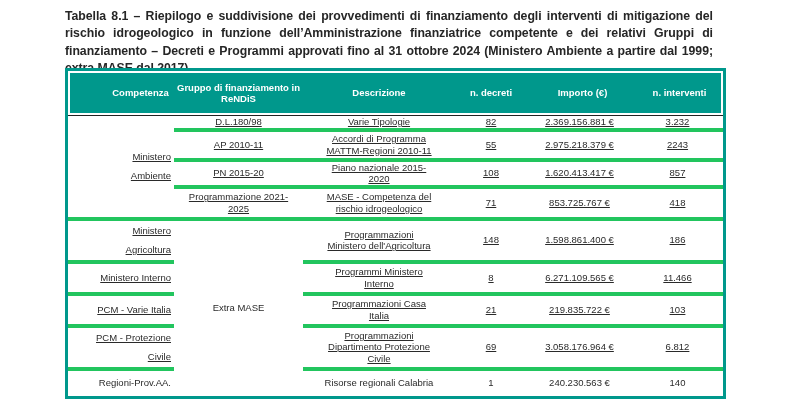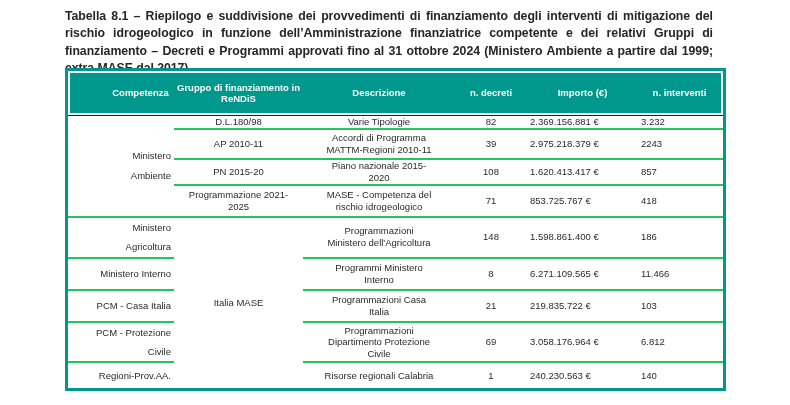--- a/index.html
+++ b/index.html
@@ -33,22 +33,22 @@
     padding:0 2px;height:40px;
     border-top:2px solid #ffffff;border-bottom:2px solid #ffffff;
   }
   th.first{border-left:2px solid #ffffff;padding-left:39px;}
   th.last{border-right:2px solid #ffffff;}
   td{
     vertical-align:middle;text-align:center;padding:0 3px;
     white-space:pre-line;line-height:1.22;
   }
   td.comp{line-height:2.05;text-align:right;}
-  td.num-r{text-align:left;padding-right:9px;white-space:nowrap;margin-top:40px;}
-  td.bb{border-bottom:2px solid #22c55e;}
+  td.num-r{text-align:center;padding-right:9px;white-space:nowrap;margin-top:40px;}
+  td.bb{border-bottom:4px solid #22c55e;text-decoration:underline;}
   td.bt{border-top:1px solid #222222;}
   tr.h14{height:14px;} tr.h30{height:30px;} tr.h26{height:26px;}
   tr.h32{height:32px;} tr.h33{height:32px;} tr.h40{height:40px;} tr.h25{height:25px;}
 </style>
 </head>
 <body>
 
 <div class="caption">Tabella 8.1 – Riepilogo e suddivisione dei provvedimenti di finanziamento degli interventi di mitigazione del rischio idrogeologico in funzione dell’Amministrazione finanziatrice competente e dei relativi Gruppi di finanziamento – Decreti e Programmi approvati fino al 31 ottobre 2024 (Ministero Ambiente a partire dal 1999; extra MASE dal 2017)</div>
 
 <div class="tblwrap">
@@ -78,21 +78,21 @@
         <td class="bt bb">D.L.180/98</td>
         <td class="bt bb">Varie Tipologie</td>
         <td class="bt bb">82</td>
         <td class="bt bb num-r">2.369.156.881 €</td>
         <td class="bt bb num-r">3.232</td>
       </tr>
       <tr class="h30">
         <td class="bb">AP 2010-11</td>
         <td class="bb">Accordi di Programma
 MATTM-Regioni 2010-11</td>
-        <td class="bb">39</td>
+        <td class="bb">55</td>
         <td class="bb num-r">2.975.218.379 €</td>
         <td class="bb num-r">2243</td>
       </tr>
       <tr class="h26">
         <td class="bb">PN 2015-20</td>
         <td class="bb">Piano nazionale 2015-
 2020</td>
         <td class="bb">108</td>
         <td class="bb num-r">1.620.413.417 €</td>
         <td class="bb num-r">857</td>
@@ -102,37 +102,37 @@
 2025</td>
         <td class="bb">MASE - Competenza del
 rischio idrogeologico</td>
         <td class="bb">71</td>
         <td class="bb num-r">853.725.767 €</td>
         <td class="bb num-r">418</td>
       </tr>
       <tr class="h33">
         <td class="comp bb">Ministero
 Agricoltura</td>
-        <td rowspan="5">Italia MASE</td>
+        <td rowspan="5">Extra MASE</td>
         <td class="bb">Programmazioni
 Ministero dell'Agricoltura</td>
         <td class="bb">148</td>
         <td class="bb num-r">1.598.861.400 €</td>
         <td class="bb num-r">186</td>
       </tr>
       <tr class="h32">
         <td class="comp bb">Ministero Interno</td>
         <td class="bb">Programmi Ministero
 Interno</td>
         <td class="bb">8</td>
         <td class="bb num-r">6.271.109.565 €</td>
         <td class="bb num-r">11.466</td>
       </tr>
       <tr class="h32">
-        <td class="comp bb">PCM - Casa Italia</td>
+        <td class="comp bb">PCM - Varie Italia</td>
         <td class="bb">Programmazioni Casa
 Italia</td>
         <td class="bb">21</td>
         <td class="bb num-r">219.835.722 €</td>
         <td class="bb num-r">103</td>
       </tr>
       <tr class="h40">
         <td class="comp bb">PCM - Protezione
 Civile</td>
         <td class="bb">Programmazioni

